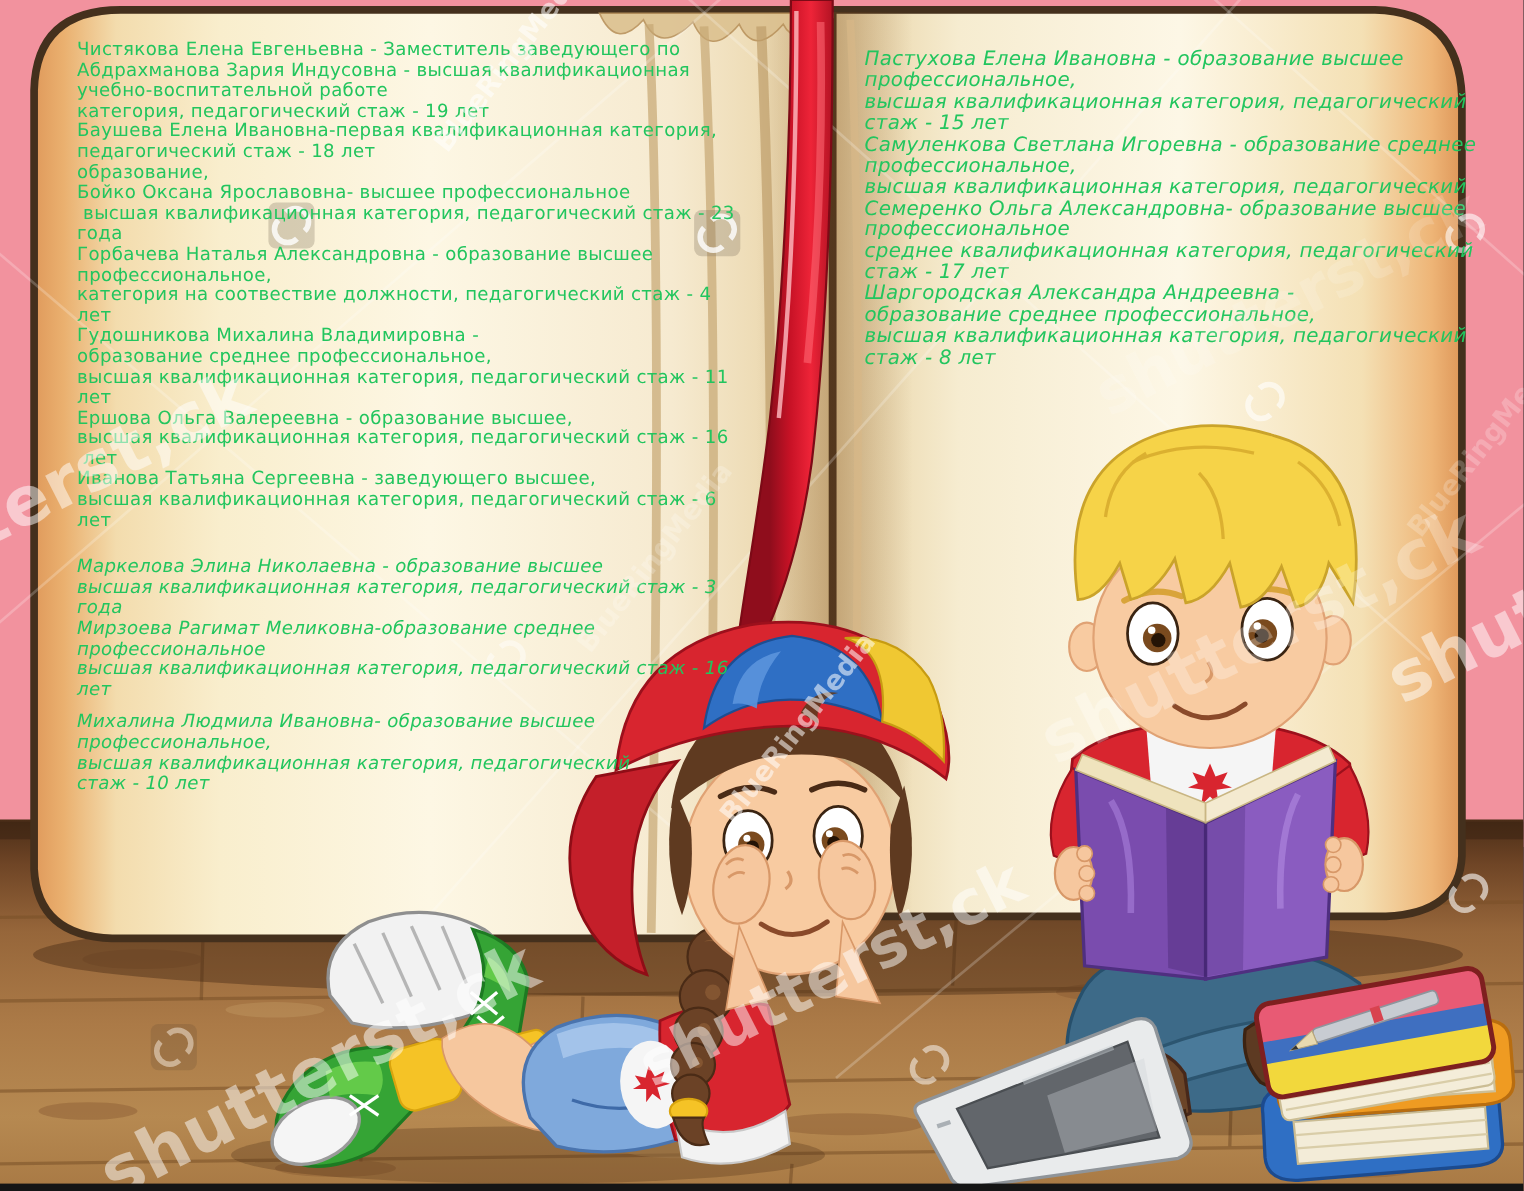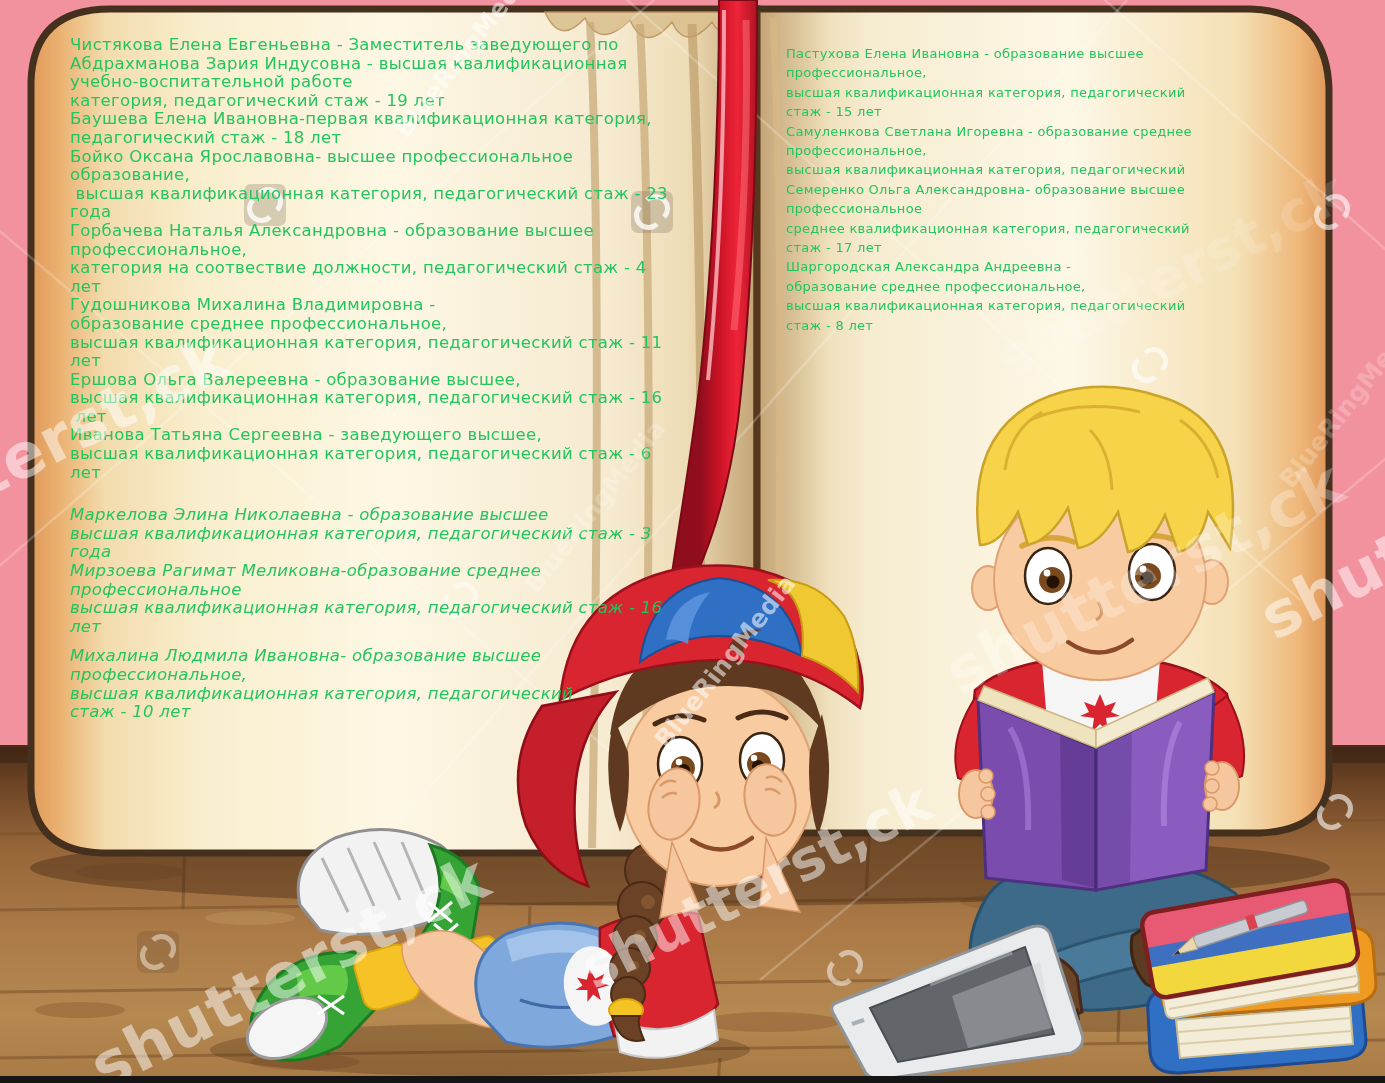--- a/index.html
+++ b/index.html
@@ -3,22 +3,22 @@
 <meta charset="utf-8">
 <style>
   html,body{margin:0;padding:0;background:#333;}
   .stage{position:relative;width:1385px;height:1083px;overflow:hidden;
          font-family:"DejaVu Sans","Liberation Sans",sans-serif;}
   .scene{position:absolute;left:0;top:0;width:1385px;height:1083px;display:block;}
   .text-layer{position:absolute;left:0;top:0;width:100%;height:100%;pointer-events:none;}
   .page-text{position:absolute;color:#22c55e;}
   .page-text .line{white-space:pre;}
   .pt-left{left:70px;top:36px;width:600px;font-size:16.5px;line-height:18.6px;letter-spacing:.3px;}
-  .pt-right{left:786px;top:44px;width:560px;font-size:13px;line-height:19.4px;
-            letter-spacing:.3px;}
+  .pt-right{left:786px;top:44px;width:560px;font-size:18px;line-height:19.4px;
+            font-style:italic;letter-spacing:.3px;}
   .tblock.italic{font-style:italic;margin-top:24px;}
   .tblock.gap{margin-top:11px;}
   .wm{position:absolute;font-weight:bold;color:rgba(255,255,255,.5);
       transform-origin:left center;white-space:nowrap;pointer-events:none;}
   .wm-stock{font-size:62px;transform:rotate(-27deg);letter-spacing:1px;}
   .wm-stock-med{font-size:56px;transform:rotate(-27deg);}
   .wm-faint{opacity:.55;}
   .wm-fainter{opacity:.4;}
   .wm-brand{font-size:25px;transform:rotate(-52deg);color:rgba(255,255,255,.55);}
   .footer-bar{position:absolute;left:0;bottom:0;width:100%;height:7px;background:#151515;}
@@ -376,22 +376,22 @@
 
 <div class="text-layer">
   <div class="page-text pt-left">
     <div class="tblock regular">
           <div class="line">Чистякова Елена Евгеньевна - Заместитель заведующего по</div>
           <div class="line">Абдрахманова Зария Индусовна - высшая квалификационная</div>
           <div class="line">учебно-воспитательной работе</div>
           <div class="line">категория, педагогический стаж - 19 лет</div>
           <div class="line">Баушева Елена Ивановна-первая квалификационная категория,</div>
           <div class="line">педагогический стаж - 18 лет</div>
+          <div class="line">образование,</div>
           <div class="line">Бойко Оксана Ярославовна- высшее профессиональное</div>
-          <div class="line">образование,</div>
           <div class="line"> высшая квалификационная категория, педагогический стаж - 23</div>
           <div class="line">года</div>
           <div class="line">Горбачева Наталья Александровна - образование высшее</div>
           <div class="line">профессиональное,</div>
           <div class="line">категория на соотвествие должности, педагогический стаж - 4</div>
           <div class="line">лет</div>
           <div class="line">Гудошникова Михалина Владимировна -</div>
           <div class="line">образование среднее профессиональное,</div>
           <div class="line">высшая квалификационная категория, педагогический стаж - 11</div>
           <div class="line">лет</div>

